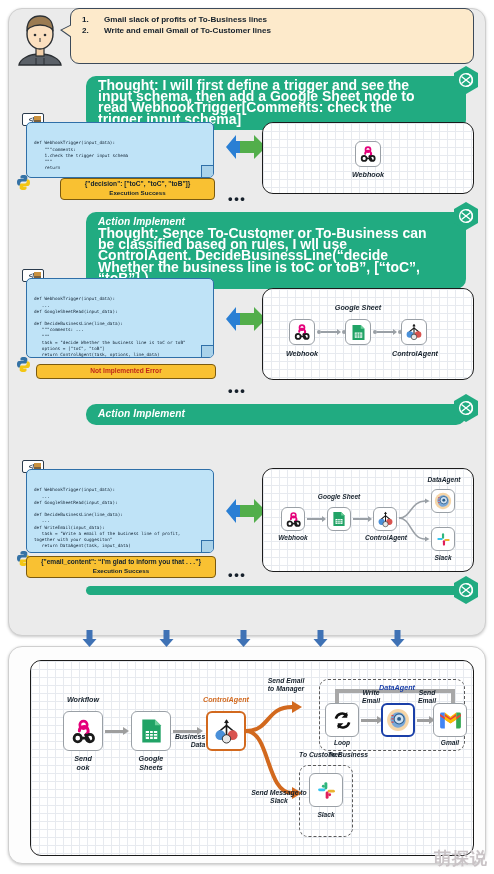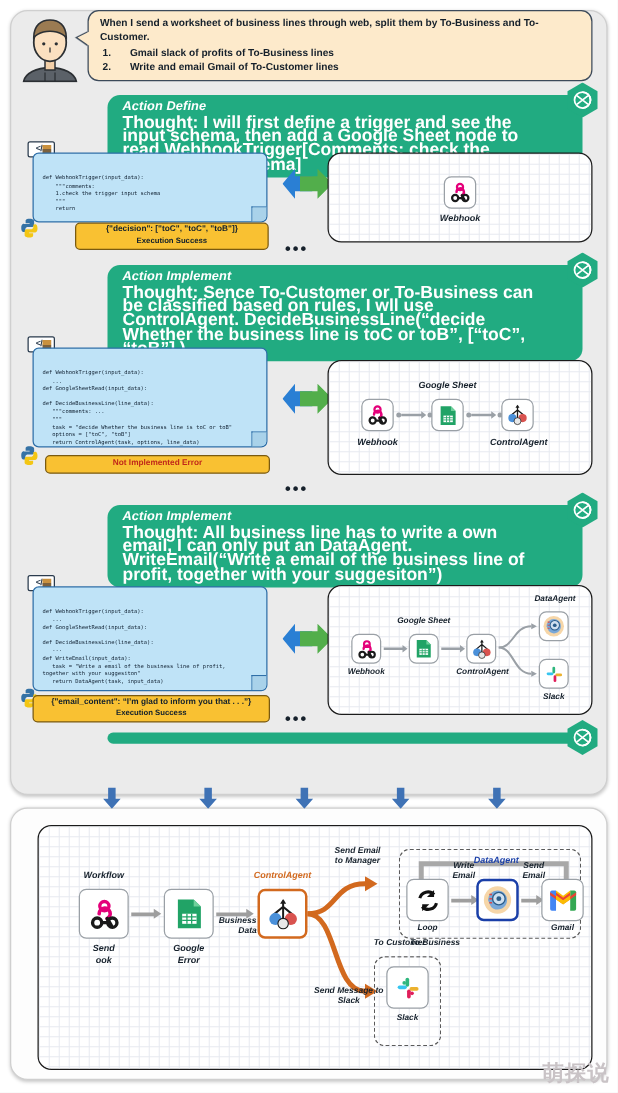--- a/index.html
+++ b/index.html
@@ -160,21 +160,20 @@
       <rect x="22" y="36" width="8" height="10" fill="#f2cfa8" stroke="#2b2f33" stroke-width="1.2"></rect>
       <ellipse cx="26" cy="24" rx="13" ry="15" fill="#fbe0c0" stroke="#2b2f33" stroke-width="1.4"></ellipse>
       <path d="M13 20c0-10 6-14 13-14s13 4 13 14c0 0-4-5-13-5s-13 5-13 5z" fill="#9b7b52" stroke="#2b2f33" stroke-width="1.3"></path>
       <circle cx="21" cy="25" r="1.3" fill="#2b2f33"></circle>
       <circle cx="31" cy="25" r="1.3" fill="#2b2f33"></circle>
       <path d="M26 28v4" stroke="#2b2f33" stroke-width="1"></path>
       <path d="M22 48v7M30 48v7" stroke="#2b2f33" stroke-width="1"></path>
     </svg>
     <div class="bubble">
       <div class="tail"></div>
-      <div>When I send a worksheet of business lines through web, split them by To-Business and To-Customer.</div>
       <ol>
         <li>
           <span class="n">1.</span>
           <span>Gmail slack of profits of To-Business lines</span>
         </li>
         <li>
           <span class="n">2.</span>
           <span>Write and email Gmail of To-Customer lines</span>
         </li>
       </ol>
@@ -183,21 +182,20 @@
 
   <div class="gbub" style="left:86px; top:76px; width:380px;">
     <svg class="oai" viewBox="0 0 28 28">
       <path d="M14 0l12 7v14L14 28 2 21V7z" fill="#21ab81"></path>
       <g fill="none" stroke="#ffffff" stroke-width="1.4">
         <circle cx="14" cy="14" r="6.4"></circle>
         <path d="M14 7.6c3.5 0 6.4 2.9 6.4 6.4M20.4 14c0 3.5-2.9 6.4-6.4 6.4"></path>
         <path d="M9.5 10.5l9 7M18.5 10.5l-9 7"></path>
       </g>
     </svg>
-    <div class="title">Action Define</div>
     <div class="body">Thought: I will first define a trigger and see the input schema, then add a Google Sheet node to read WebhookTrigger[Comments: check the trigger input schema]</div>
   </div>
 
   <div class="codeicon" style="left:22px; top:113px;">&lt;/&gt;</div>
   <div class="codecard" style="left:26px; top:122px; width:188px; height:56px;">
     <div>def WebhookTrigger(input_data):
     """comments:
     1.check the trigger input schema
     """
     return
@@ -337,22 +335,20 @@
   <div class="gbub" style="left:86px; top:404px; width:380px;">
     <svg class="oai" viewBox="0 0 28 28">
       <path d="M14 0l12 7v14L14 28 2 21V7z" fill="#21ab81"></path>
       <g fill="none" stroke="#ffffff" stroke-width="1.4">
         <circle cx="14" cy="14" r="6.4"></circle>
         <path d="M14 7.6c3.5 0 6.4 2.9 6.4 6.4M20.4 14c0 3.5-2.9 6.4-6.4 6.4"></path>
         <path d="M9.5 10.5l9 7M18.5 10.5l-9 7"></path>
       </g>
     </svg>
     <div class="title">Action Implement</div>
-    <div class="body">Thought: All business line has to write a own email, I can only put an DataAgent.
-WriteEmail(“Write a email of the business line of profit, together with your suggesiton”)</div>
   </div>
 
   <div class="codeicon" style="left:22px; top:460px;">&lt;/&gt;</div>
   <div class="codecard" style="left:26px; top:469px; width:188px; height:84px;">
     <div>def WebhookTrigger(input_data):
    ...
 def GoogleSheetRead(input_data):
 
 def DecideBusinessLine(line_data):
    ...
@@ -503,21 +499,21 @@
 
     <div class="node" style="left:100px; top:50px; width:40px; height:40px;">
       <svg viewBox="0 0 20 22" width="23" height="26">
         <path d="M2 1h11l5 5v15H2z" fill="#21a366"></path>
         <path d="M13 1l5 5h-5z" fill="#6fd09b"></path>
         <rect x="5" y="11" width="10" height="7" fill="#fff"></rect>
         <path d="M5 13.2h10M5 15.6h10M8.3 11v7M11.6 11v7" stroke="#21a366" stroke-width=".9"></path>
       </svg>
     </div>
     <div class="nodelabel" style="left:94px; top:93px; width:52px; white-space:pre-line;">Google
-Error</div>
+Sheets</div>
 
     <div class="edge thick" style="left:142px; top:69px; width:26px;"></div>
     <div class="arrowhead" style="left:166px; top:66px; border-left-color:#9e9e9e; border-top-width:4px; border-bottom-width:4px; border-left-width:6px;"></div>
     <div class="edgelabel" style="left:122px; top:72px; width:90px; white-space:pre-line;">Business Line
 Data</div>
 
     <div class="nodelabel orange" style="left:140px; top:34px; width:110px;">ControlAgent</div>
     <div class="node accent" style="left:175px; top:50px; width:40px; height:40px;">
       <svg viewBox="0 0 22 22" width="27" height="27">
         <path d="M11 2v8M11 6L5 11M11 6l6 5M11 10v5" stroke="#1a1a1a" stroke-width="1.3" fill="none"></path>

